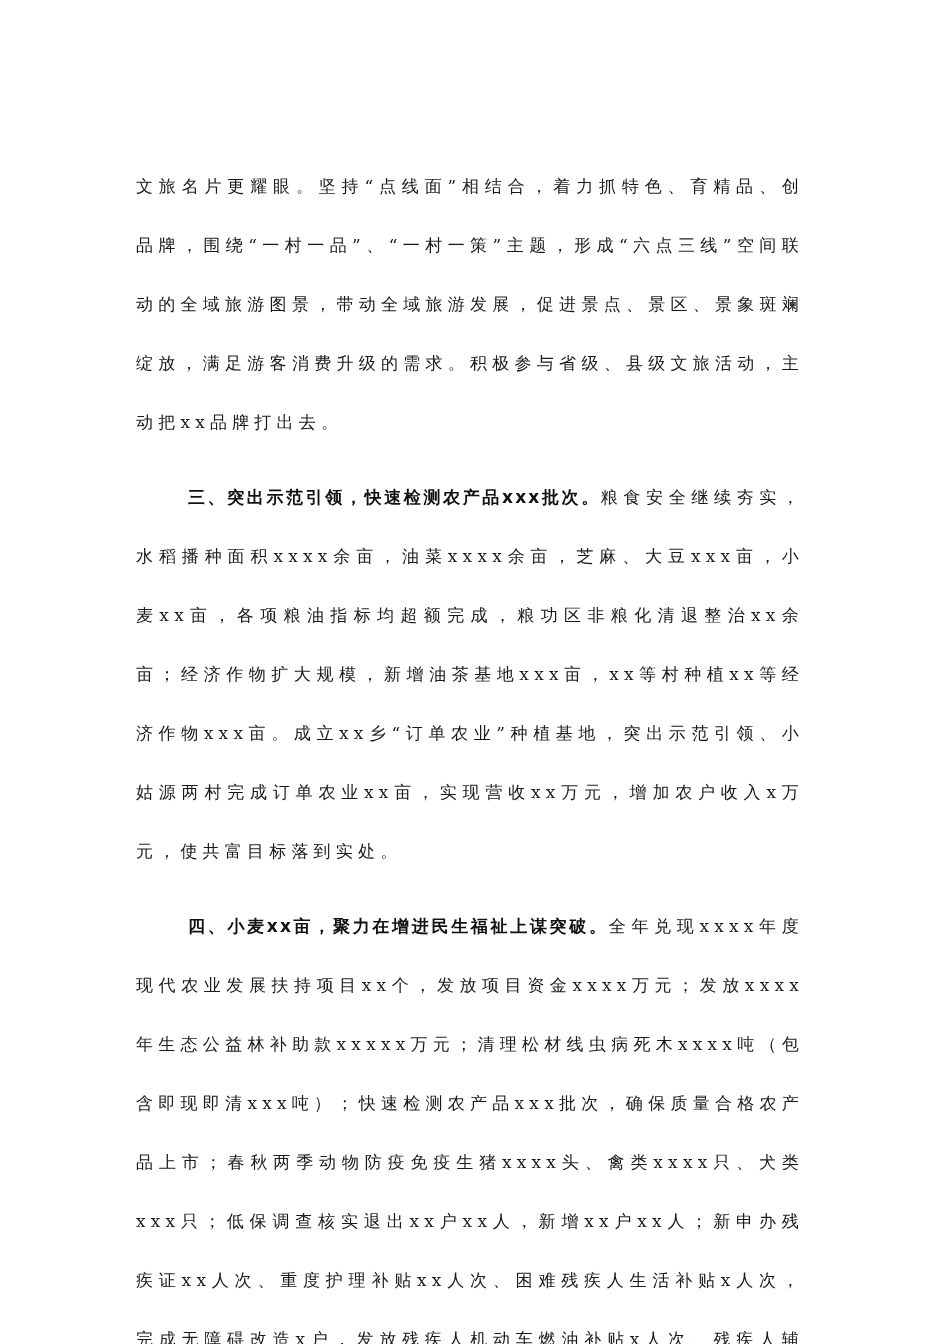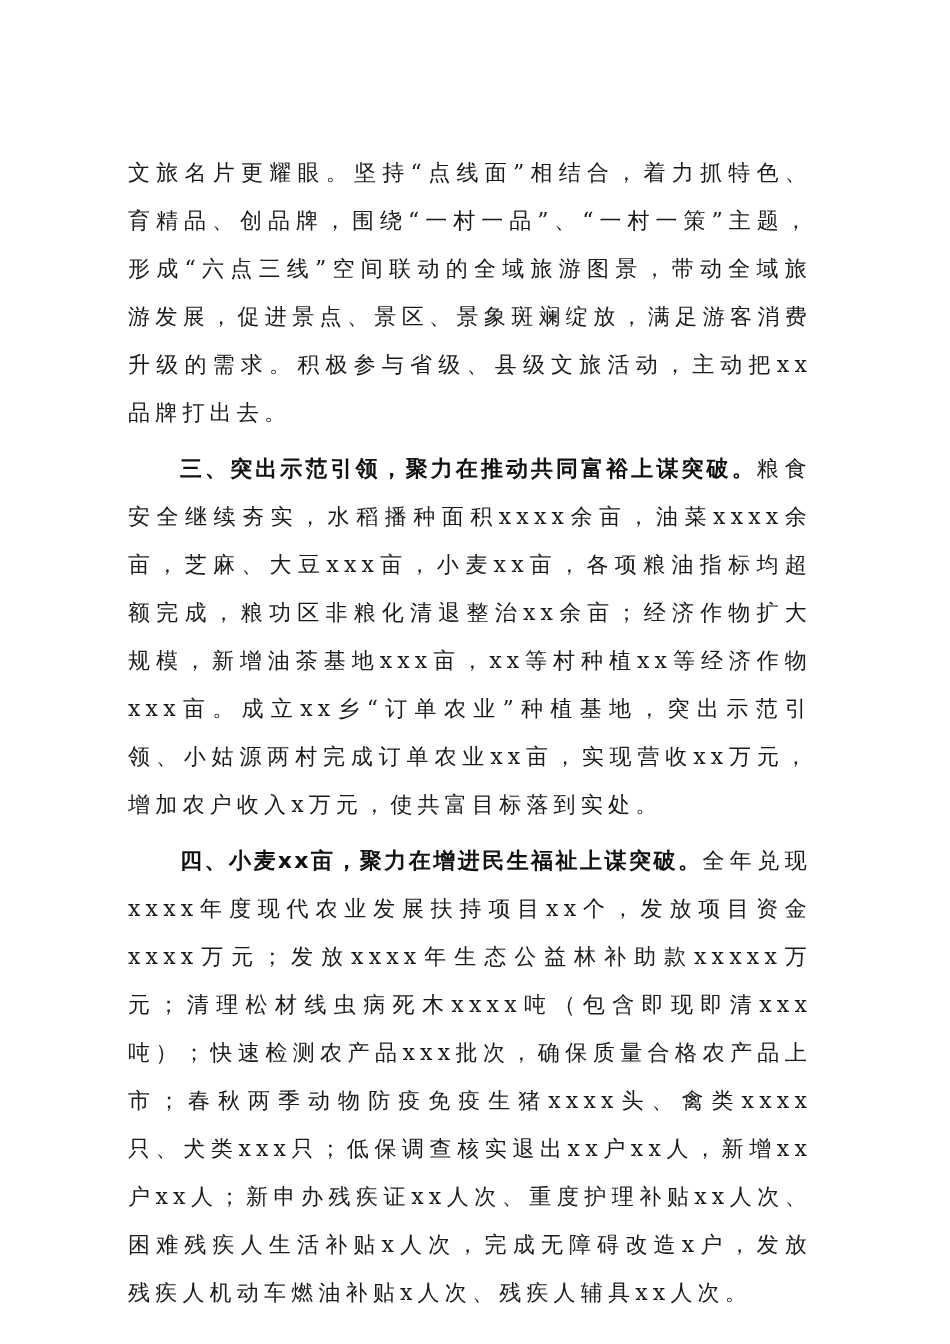--- a/index.html
+++ b/index.html
@@ -1,22 +1,22 @@
 <!DOCTYPE html>
 <html><head>
 <meta charset="utf-8">
 <style>
   html, body { margin: 0; padding: 0; background: #ffffff; }
   body { width: 950px; height: 1344px; position: relative; overflow: hidden; }
   .page { position: absolute; left: 120px; top: 141px; width: 700px; }
   .para {
-    margin: 8px;
+    margin: 16px;
     font-family: "DejaVu Serif", "Liberation Serif", serif;
-    font-size: 22px;
-    line-height: 48px;
+    font-size: 17px;
+    line-height: 59px;
     color: #1a1a1a;
     text-align: justify;
     text-align-last: left;
     letter-spacing: 5.2px;
   }
   .para.indent { text-indent: 52px; }
   .head {
     font-family: "DejaVu Sans", "Liberation Sans", sans-serif;
     font-weight: bold;
     color: #111;
@@ -24,18 +24,18 @@
   }
 </style>
 </head>
 <body>
 
 <div class="page">
   <p class="para">
     <span>文旅名片更耀眼。坚持“点线面”相结合，着力抓特色、育精品、创品牌，围绕“一村一品”、“一村一策”主题，形成“六点三线”空间联动的全域旅游图景，带动全域旅游发展，促进景点、景区、景象斑斓绽放，满足游客消费升级的需求。积极参与省级、县级文旅活动，主动把xx品牌打出去。</span>
   </p>
   <p class="para indent">
-    <span class="head">三、突出示范引领，聚力在推动共同富裕上谋突破。</span><span>粮食安全继续夯实，水稻播种面积xxxx余亩，油菜xxxx余亩，芝麻、大豆xxx亩，小麦xx亩，各项粮油指标均超额完成，粮功区非粮化清退整治xx余亩；经济作物扩大规模，新增油茶基地xxx亩，xx等村种植xx等经济作物xxx亩。成立xx乡“订单农业”种植基地，突出示范引领、小姑源两村完成订单农业xx亩，实现营收xx万元，增加农户收入x万元，使共富目标落到实处。</span>
+    <span class="head">三、突出示范引领，快速检测农产品xxx批次。</span><span>粮食安全继续夯实，水稻播种面积xxxx余亩，油菜xxxx余亩，芝麻、大豆xxx亩，小麦xx亩，各项粮油指标均超额完成，粮功区非粮化清退整治xx余亩；经济作物扩大规模，新增油茶基地xxx亩，xx等村种植xx等经济作物xxx亩。成立xx乡“订单农业”种植基地，突出示范引领、小姑源两村完成订单农业xx亩，实现营收xx万元，增加农户收入x万元，使共富目标落到实处。</span>
   </p>
   <p class="para indent">
     <span class="head">四、小麦xx亩，聚力在增进民生福祉上谋突破。</span><span>全年兑现xxxx年度现代农业发展扶持项目xx个，发放项目资金xxxx万元；发放xxxx年生态公益林补助款xxxxx万元；清理松材线虫病死木xxxx吨（包含即现即清xxx吨）；快速检测农产品xxx批次，确保质量合格农产品上市；春秋两季动物防疫免疫生猪xxxx头、禽类xxxx只、犬类xxx只；低保调查核实退出xx户xx人，新增xx户xx人；新申办残疾证xx人次、重度护理补贴xx人次、困难残疾人生活补贴x人次，完成无障碍改造x户，发放残疾人机动车燃油补贴x人次、残疾人辅具xx人次。</span>
   </p>
 </div>
 
 </body></html>

